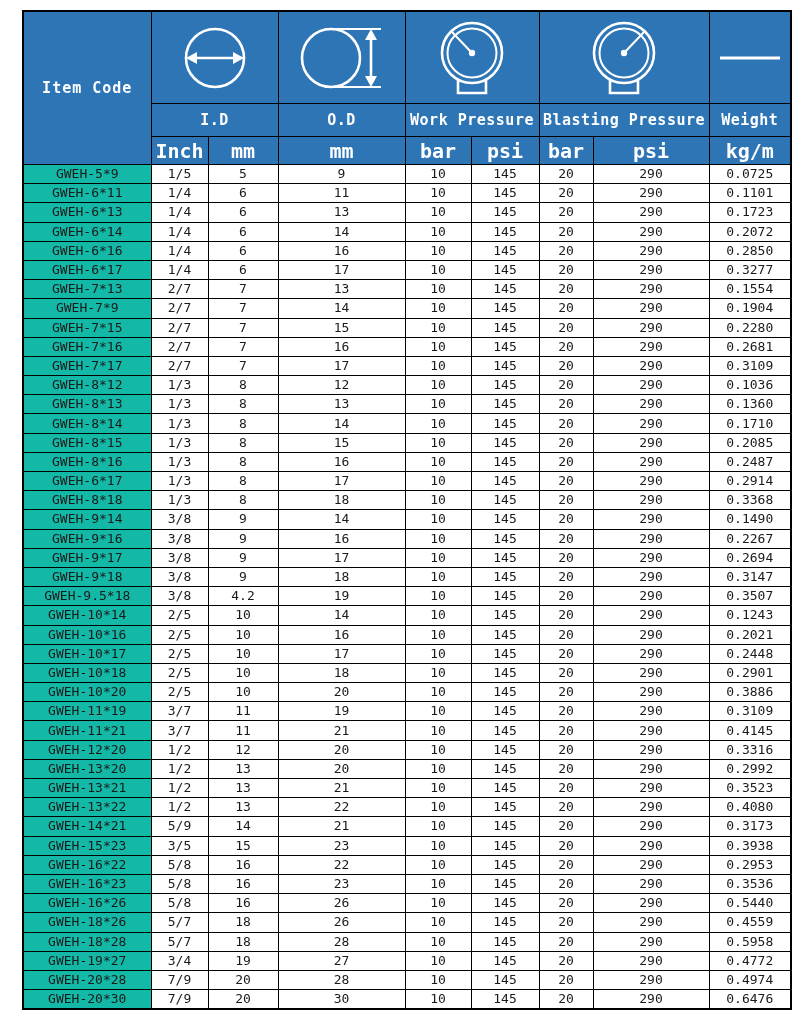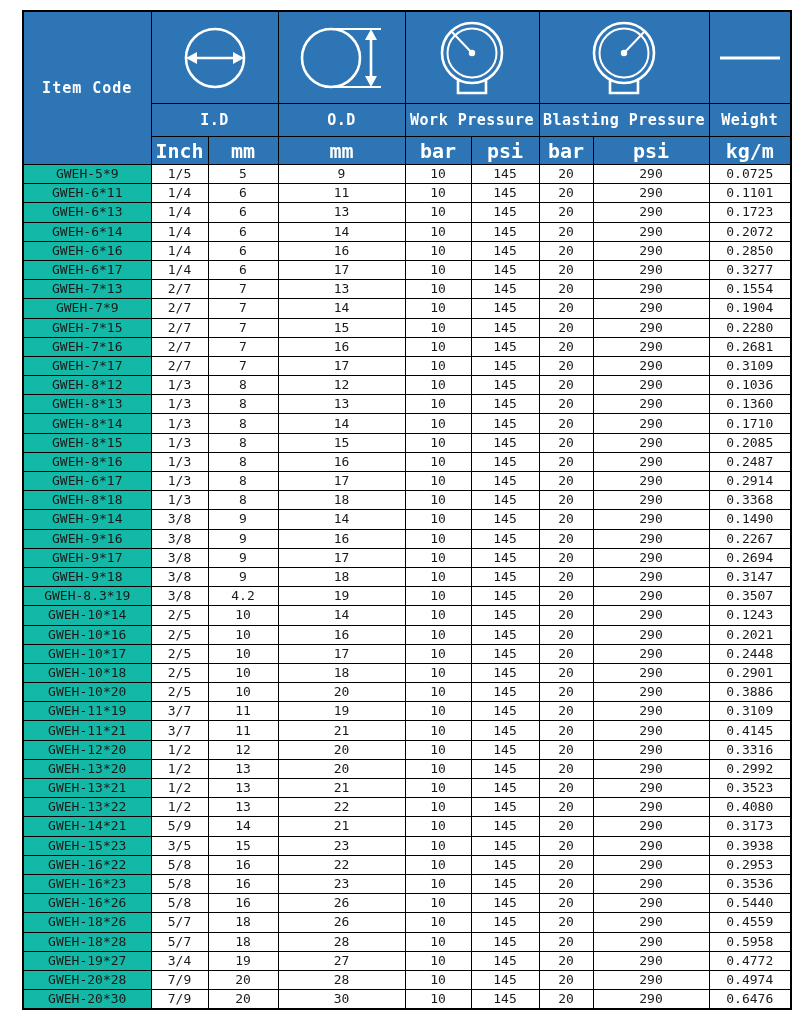--- a/index.html
+++ b/index.html
@@ -382,21 +382,21 @@
           <td>3/8</td>
           <td>9</td>
           <td>18</td>
           <td>10</td>
           <td>145</td>
           <td>20</td>
           <td>290</td>
           <td>0.3147</td>
         </tr>
         <tr>
-          <td class="code">GWEH-8.3*19</td>
+          <td class="code">GWEH-9.5*18</td>
           <td>3/8</td>
           <td>4.2</td>
           <td>19</td>
           <td>10</td>
           <td>145</td>
           <td>20</td>
           <td>290</td>
           <td>0.3507</td>
         </tr>
         <tr>

